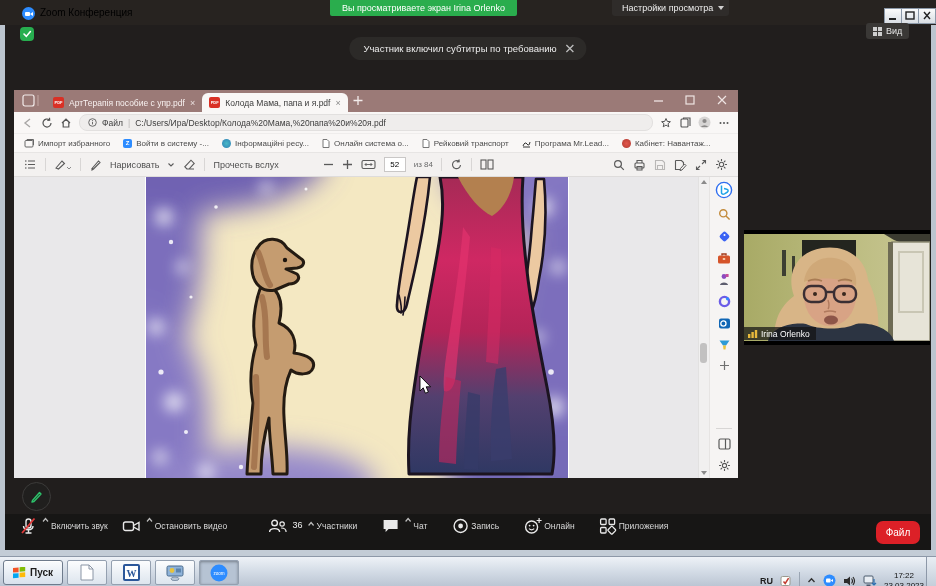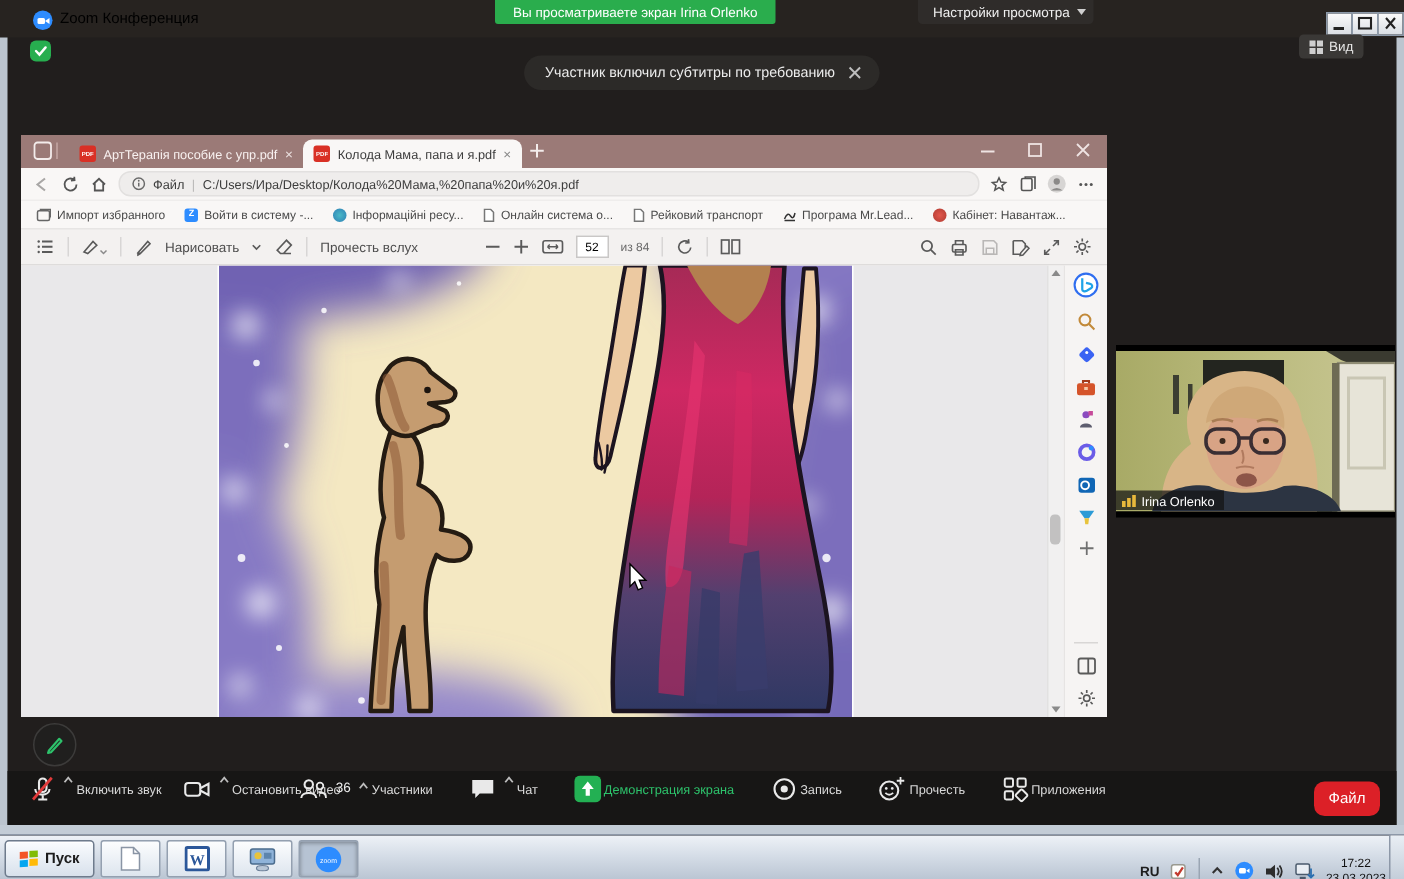--- a/index.html
+++ b/index.html
@@ -612,46 +612,37 @@
             </svg>
           <svg width="7" height="6">
               <path d="M1 4.5 L3.5 1.5 L6 4.5" fill="none" stroke="#bdbdbd" stroke-width="1.2"></path>
             </svg>
         </span>
         <span class="lbl">Чат</span>
       </div>
       <div class="tb-btn">
         <span class="tb-ico-row">
           <svg width="18" height="18">
-              <rect width="18" height="18" rx="4" fill="#23b053"></rect>
-              <path d="M9 4 L13 9 H10.4 V13.5 H7.6 V9 H5 Z" fill="#fff"></path>
-            </svg>
-        </span>
-        <span class="lbl share-lbl">Демонстрация экрана</span>
-      </div>
-      <div class="tb-btn">
-        <span class="tb-ico-row">
-          <svg width="18" height="18">
               <circle cx="9" cy="9" r="6.5" fill="none" stroke="#e9e9e9" stroke-width="1.4"></circle>
               <circle cx="9" cy="9" r="2.4" fill="#e9e9e9"></circle>
             </svg>
         </span>
         <span class="lbl">Запись</span>
       </div>
       <div class="tb-btn">
         <span class="tb-ico-row">
           <svg width="19" height="18">
               <circle cx="8" cy="10" r="6" fill="none" stroke="#e9e9e9" stroke-width="1.4"></circle>
               <circle cx="6" cy="8.6" r=".9" fill="#e9e9e9"></circle>
               <circle cx="10" cy="8.6" r=".9" fill="#e9e9e9"></circle>
               <path d="M5.4 11.6 Q8 14 10.6 11.6" fill="none" stroke="#e9e9e9" stroke-width="1.2"></path>
               <path d="M15.5 1 V6 M13 3.5 H18" stroke="#e9e9e9" stroke-width="1.2"></path>
             </svg>
         </span>
-        <span class="lbl">Прочесть</span>
+        <span class="lbl">Онлайн</span>
       </div>
       <div class="tb-btn">
         <span class="tb-ico-row">
           <svg width="18" height="18">
               <rect x="2" y="2" width="5.5" height="5.5" rx="1" fill="none" stroke="#e9e9e9" stroke-width="1.3"></rect>
               <rect x="10.5" y="2" width="5.5" height="5.5" rx="1" fill="none" stroke="#e9e9e9" stroke-width="1.3"></rect>
               <rect x="2" y="10.5" width="5.5" height="5.5" rx="1" fill="none" stroke="#e9e9e9" stroke-width="1.3"></rect>
               <rect x="10.2" y="10.2" width="6" height="6" rx="1" transform="rotate(45 13.2 13.2)" fill="none" stroke="#e9e9e9" stroke-width="1.3"></rect>
             </svg>
         </span>

